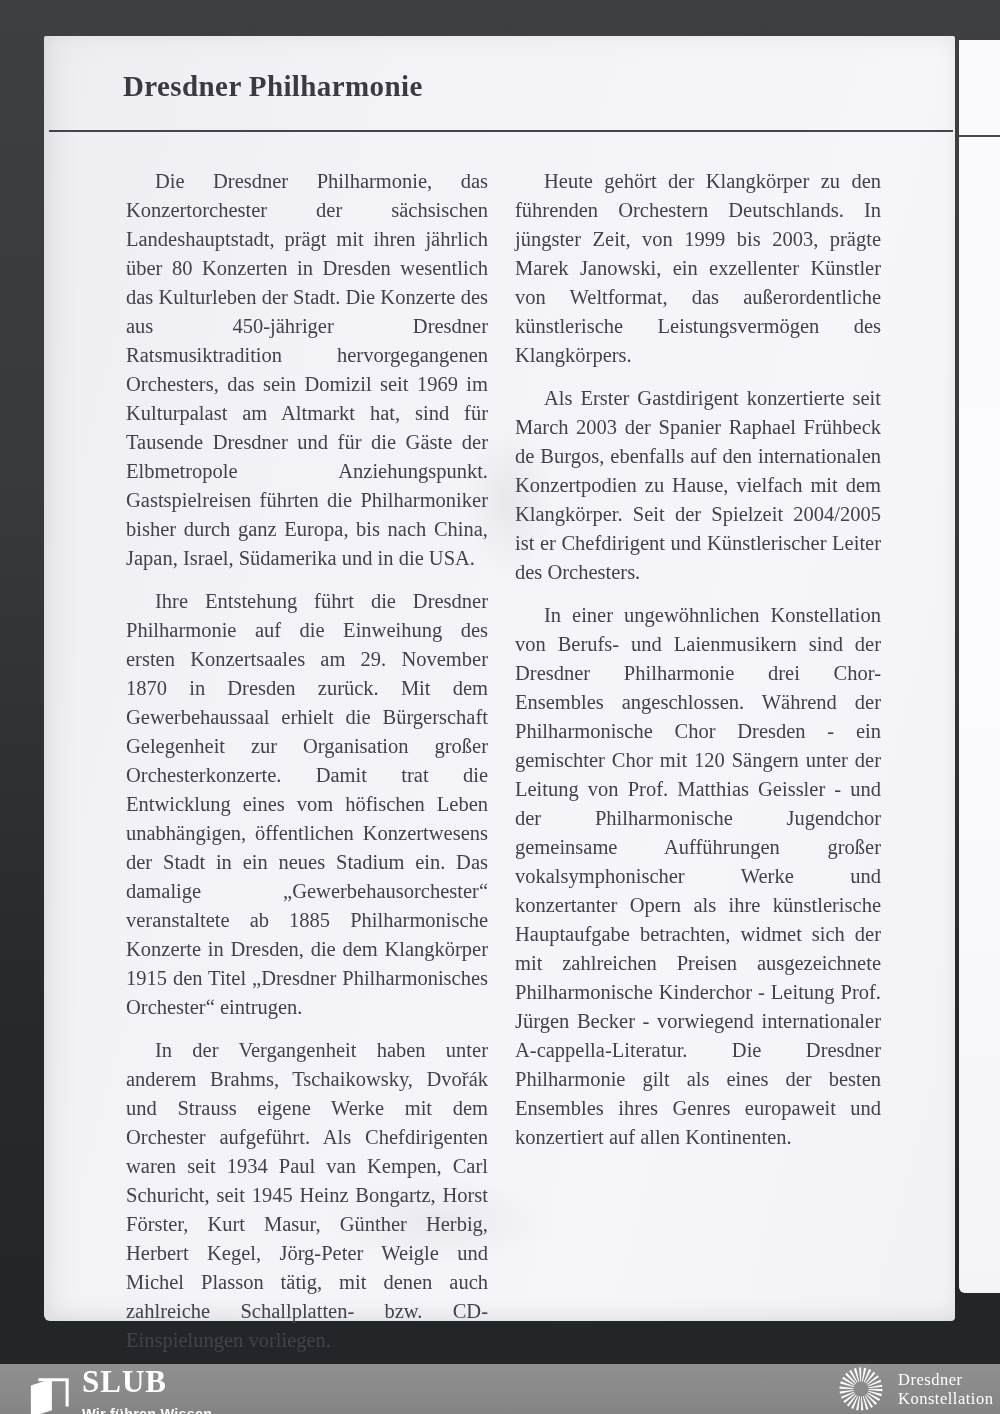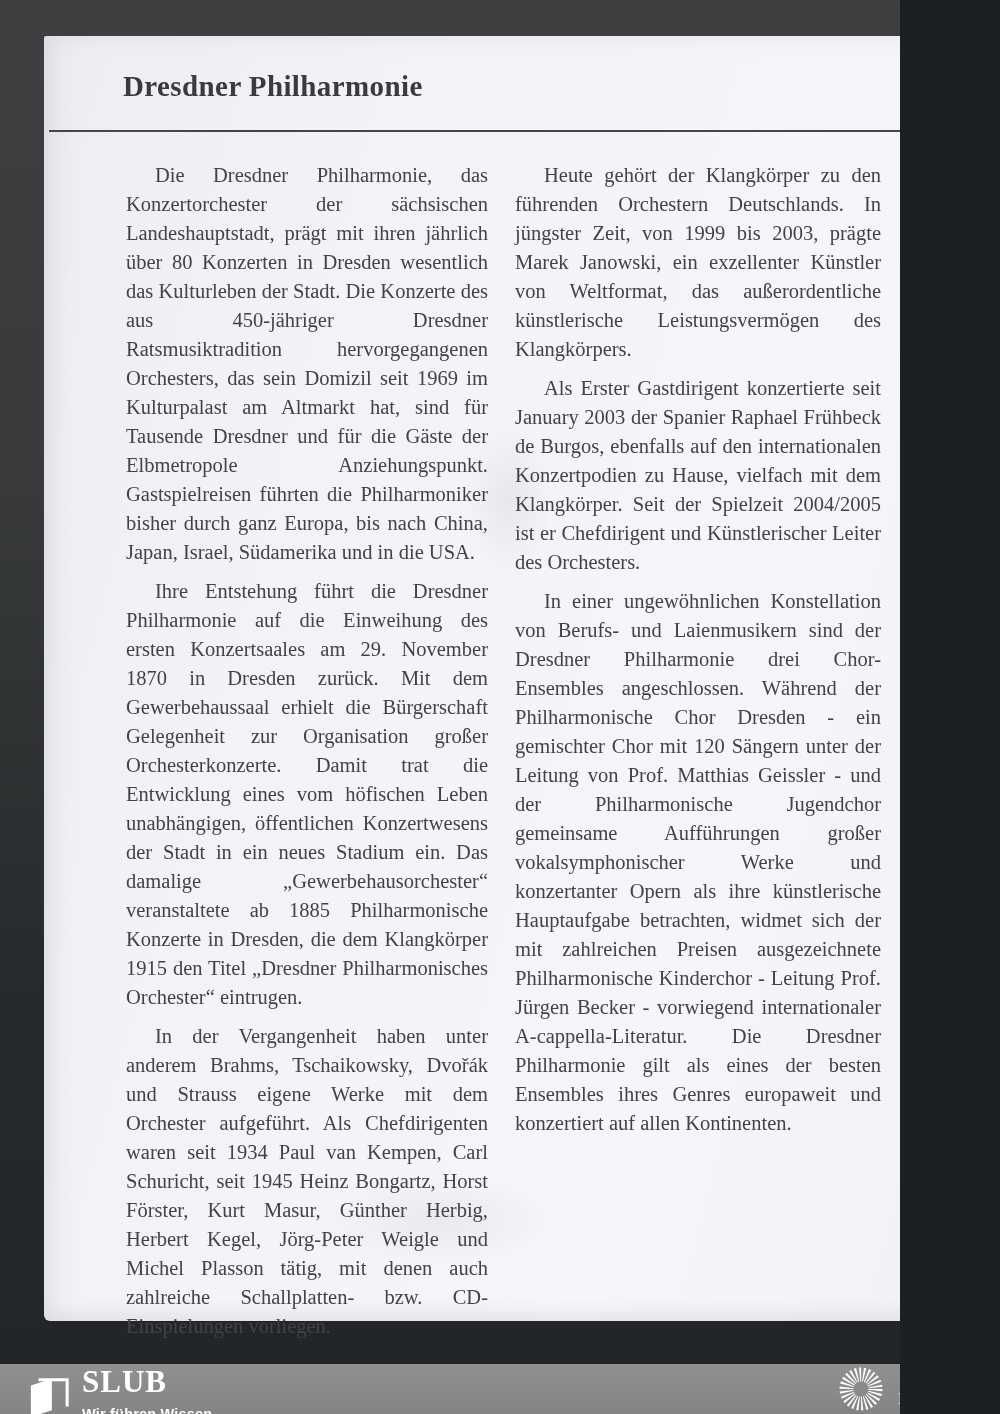--- a/index.html
+++ b/index.html
@@ -1,17 +1,17 @@
 <!DOCTYPE html>
 <html><head>
 <meta charset="utf-8">
 <style>
   html,body{margin:0;padding:0;background:#1d2022;}
   .stage{
-    position:relative;width:900px;height:1414px;overflow:hidden;
+    position:relative;width:1000px;height:1414px;overflow:hidden;
     background:linear-gradient(180deg,#3d3f40 0%,#37393a 35%,#272a2c 70%,#212527 100%);
     font-family:"Liberation Serif",serif;
   }
   
   .scan-page{
     position:absolute;left:44px;top:36px;width:911px;height:1285px;
     background:linear-gradient(105deg,#eeedf2 0%,#f3f2f6 28%,#f6f5f9 70%,#f2f1f5 100%);
     border-radius:2px 2px 4px 6px;
     box-shadow:inset 12px 0 30px rgba(0,0,0,0.05), inset 0 -6px 18px rgba(0,0,0,0.05);
   }
@@ -30,21 +30,21 @@
   }
   .title-rule{position:absolute;left:5px;top:94px;width:904px;height:2px;background:#45454d;}
 
   .col{
     position:absolute;top:117px;
     font-size:20.5px;line-height:29px;color:#42424c;
     text-align:justify;
   }
   .col-left{left:82px;width:362px;}
   .col-right{left:471px;width:366px;}
-  .col p{margin:8px 0 10px 0;text-indent:29px;}
+  .col p{margin:14px 0 10px 0;text-indent:29px;}
 
   
   .ghost{position:absolute;pointer-events:none;border-radius:50%;}
   .ghost-1{left:420px;top:390px;width:90px;height:150px;
     background:radial-gradient(ellipse at center,rgba(120,120,135,0.10),rgba(120,120,135,0) 70%);}
   .ghost-2{left:280px;top:1140px;width:230px;height:90px;
     background:radial-gradient(ellipse at center,rgba(120,120,135,0.09),rgba(120,120,135,0) 70%);}
 
   
   .footer-bar{
@@ -59,21 +59,21 @@
     color:#ffffff;letter-spacing:1px;
   }
   .slub-tagline{
     font-family:"Liberation Sans",sans-serif;font-weight:700;font-size:14.5px;line-height:16px;
     color:#ffffff;margin-top:9px;letter-spacing:0.2px;
   }
   .phil{position:absolute;left:838px;top:2px;display:flex;align-items:center;}
   .phil-icon{width:46px;height:46px;margin-right:14px;}
   .phil-text{
     font-family:"Liberation Serif",serif;font-size:16.5px;line-height:19px;
-    color:#ffffff;letter-spacing:0.5px;text-align:center;
+    color:#ffffff;letter-spacing:0.5px;
   }
 </style>
 </head>
 <body>
 
 <div class="stage">
 
   <div class="next-page">
     <div class="next-rule"></div>
   </div>
@@ -86,21 +86,21 @@
     <div class="ghost ghost-2"></div>
 
     <div class="col col-left">
       <p>Die Dresdner Philharmonie, das Konzertorchester der sächsischen Landeshauptstadt, prägt mit ihren jährlich über 80 Konzerten in Dresden wesentlich das Kulturleben der Stadt. Die Konzerte des aus 450-jähriger Dresdner Ratsmusiktradition hervorgegangenen Orchesters, das sein Domizil seit 1969 im Kulturpalast am Altmarkt hat, sind für Tausende Dresdner und für die Gäste der Elbmetropole Anziehungspunkt. Gastspielreisen führten die Philharmoniker bisher durch ganz Europa, bis nach China, Japan, Israel, Südamerika und in die USA.</p>
       <p>Ihre Entstehung führt die Dresdner Philharmonie auf die Einweihung des ersten Konzertsaales am 29. November 1870 in Dresden zurück. Mit dem Gewerbehaussaal erhielt die Bürgerschaft Gelegenheit zur Organisation großer Orchesterkonzerte. Damit trat die Entwicklung eines vom höfischen Leben unabhängigen, öffentlichen Konzertwesens der Stadt in ein neues Stadium ein. Das damalige „Gewerbehausorchester“ veranstaltete ab 1885 Philharmonische Konzerte in Dresden, die dem Klangkörper 1915 den Titel „Dresdner Philharmonisches Orchester“ eintrugen.</p>
       <p>In der Vergangenheit haben unter anderem Brahms, Tschaikowsky, Dvořák und Strauss eigene Werke mit dem Orchester aufgeführt. Als Chefdirigenten waren seit 1934 Paul van Kempen, Carl Schuricht, seit 1945 Heinz Bongartz, Horst Förster, Kurt Masur, Günther Herbig, Herbert Kegel, Jörg-Peter Weigle und Michel Plasson tätig, mit denen auch zahlreiche Schallplatten- bzw. CD-Einspielungen vorliegen.</p>
     </div>
 
     <div class="col col-right">
       <p>Heute gehört der Klangkörper zu den führenden Orchestern Deutschlands. In jüngster Zeit, von 1999 bis 2003, prägte Marek Janowski, ein exzellenter Künstler von Weltformat, das außerordentliche künstlerische Leistungsvermögen des Klangkörpers.</p>
-      <p>Als Erster Gastdirigent konzertierte seit January 2003 der Spanier Raphael Frühbeck de Burgos, ebenfalls auf den internationalen Konzertpodien zu Hause, vielfach mit dem Klangkörper. Seit der Spielzeit 2004/2005 ist er Chefdirigent und Künstlerischer Leiter des Orchesters.</p>
+      <p>Als Erster Gastdirigent konzertierte seit March 2003 der Spanier Raphael Frühbeck de Burgos, ebenfalls auf den internationalen Konzertpodien zu Hause, vielfach mit dem Klangkörper. Seit der Spielzeit 2004/2005 ist er Chefdirigent und Künstlerischer Leiter des Orchesters.</p>
       <p>In einer ungewöhnlichen Konstellation von Berufs- und Laienmusikern sind der Dresdner Philharmonie drei Chor-Ensembles angeschlossen. Während der Philharmonische Chor Dresden - ein gemischter Chor mit 120 Sängern unter der Leitung von Prof. Matthias Geissler - und der Philharmonische Jugendchor gemeinsame Aufführungen großer vokalsymphonischer Werke und konzertanter Opern als ihre künstlerische Hauptaufgabe betrachten, widmet sich der mit zahlreichen Preisen ausgezeichnete Philharmonische Kinderchor - Leitung Prof. Jürgen Becker - vorwiegend internationaler A-cappella-Literatur. Die Dresdner Philharmonie gilt als eines der besten Ensembles ihres Genres europaweit und konzertiert auf allen Kontinenten.</p>
     </div>
   </div>
 
   <div class="footer-bar">
 
     <div class="slub">
       <svg class="slub-icon" viewBox="0 0 44 46">
         <path d="M11 6 H41 V34" fill="none" stroke="#ffffff" stroke-width="3.2"></path>
         <path d="M3 12 L25 5 L25 38 L3 45 Z" fill="#ffffff"></path>

